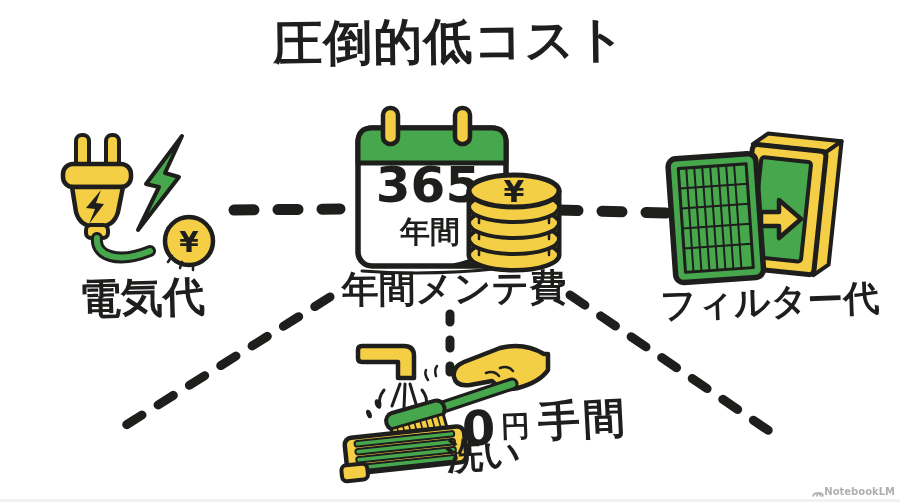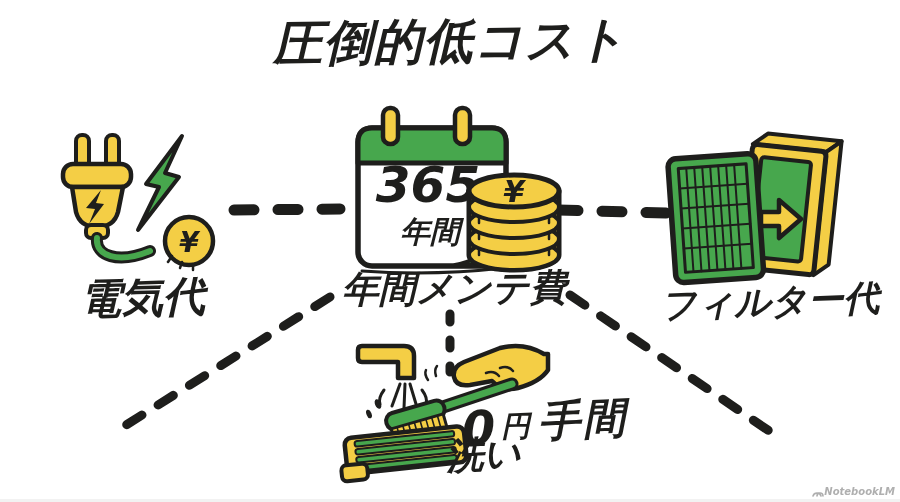--- a/index.html
+++ b/index.html
@@ -1,21 +1,21 @@
 <!DOCTYPE html>
 <html style="--background: #FFFFFF; --yellow: #F4CE45; --green: #47A74D; --ink: #1E1E1C; --watermark: #AFAFAF;"><head>
 <meta charset="utf-8">
 <style>
   :root{
     --background:#FFFFFF; --yellow:#F4CE45; --green:#47A74D;
     --ink:#1E1E1C; --watermark:#AFAFAF;
   }
   html,body{margin:0;padding:0;}
   body{font-family:"DejaVu Sans","Liberation Sans",sans-serif;}
-  #canvas{position:relative;width:900px;height:502px;background:var(--background);overflow:hidden;font-style:italic;}
+  #canvas{position:relative;width:900px;height:502px;background:var(--background);overflow:hidden;}
 
   .label{position:absolute;font-weight:bold;color:var(--ink);text-align:center;line-height:1.05;white-space:nowrap;}
   #title{top:16px;left:0;width:100%;font-size:49px;letter-spacing:1px;transform:rotate(-0.8deg);}
   #label-electric{left:54px;top:276px;width:176px;font-size:42px;transform:rotate(-1.5deg);}
   #label-maintenance{left:336px;top:270px;width:236px;font-size:37px;transform:rotate(-0.6deg);}
   #label-filter{left:660px;top:283px;width:215px;font-size:36px;transform:rotate(-2deg);}
   #wash-zero{left:462px;top:403px;font-size:48px;transform:rotate(-2deg);}
   #wash-yen-unit{left:501px;top:411px;font-size:29px;transform:rotate(-2deg);}
   #wash-action{left:446px;top:436px;font-size:37px;transform:rotate(-3deg);}
   #label-effort{left:538px;top:398px;font-size:42px;transform:rotate(-3deg);letter-spacing:3px;}

